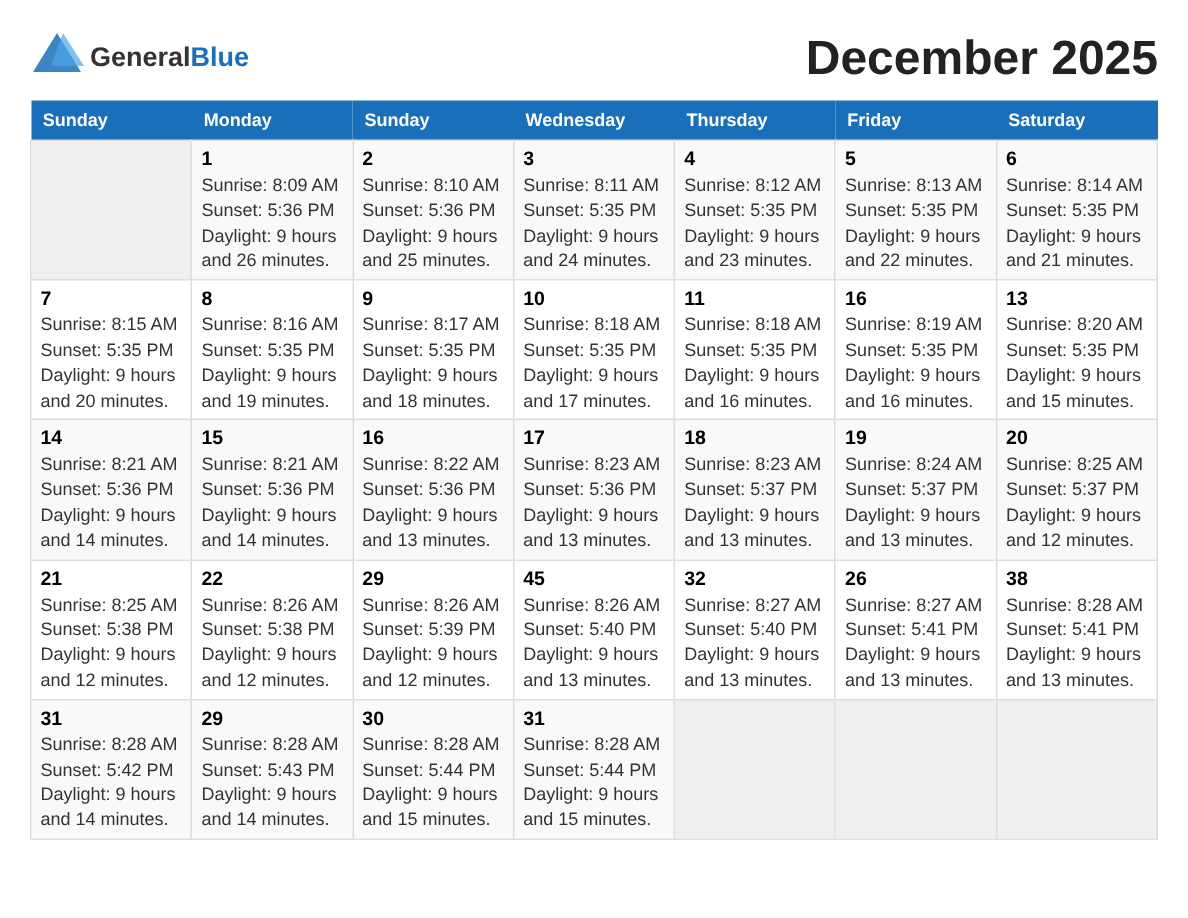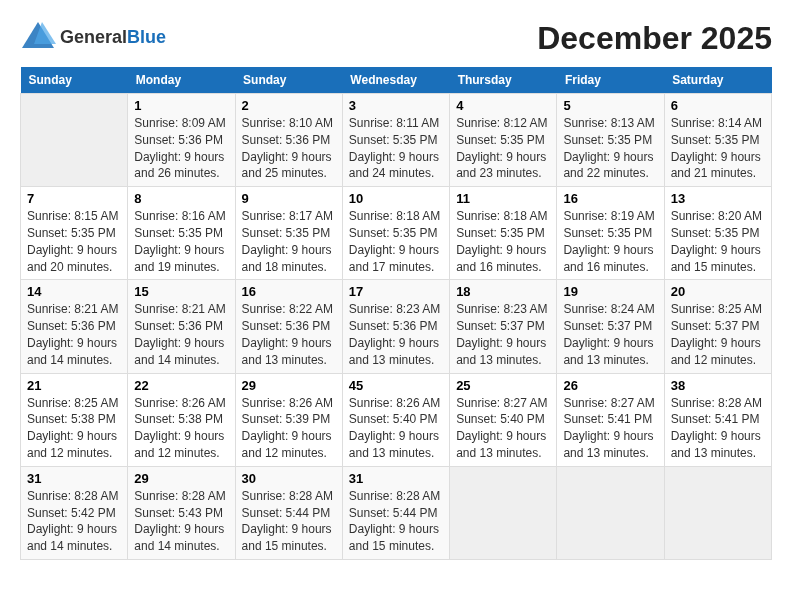--- a/index.html
+++ b/index.html
@@ -215,21 +215,21 @@
         </td>
         <td>
           <span class="day-number">29</span>
           <div class="day-info">Sunrise: 8:26 AM<br>Sunset: 5:39 PM<br>Daylight: 9 hours and 12 minutes.</div>
         </td>
         <td>
           <span class="day-number">45</span>
           <div class="day-info">Sunrise: 8:26 AM<br>Sunset: 5:40 PM<br>Daylight: 9 hours and 13 minutes.</div>
         </td>
         <td>
-          <span class="day-number">25</span>
+          <span class="day-number">32</span>
           <div class="day-info">Sunrise: 8:27 AM<br>Sunset: 5:40 PM<br>Daylight: 9 hours and 13 minutes.</div>
         </td>
         <td>
           <span class="day-number">26</span>
           <div class="day-info">Sunrise: 8:27 AM<br>Sunset: 5:41 PM<br>Daylight: 9 hours and 13 minutes.</div>
         </td>
         <td>
           <span class="day-number">38</span>
           <div class="day-info">Sunrise: 8:28 AM<br>Sunset: 5:41 PM<br>Daylight: 9 hours and 13 minutes.</div>
         </td>

